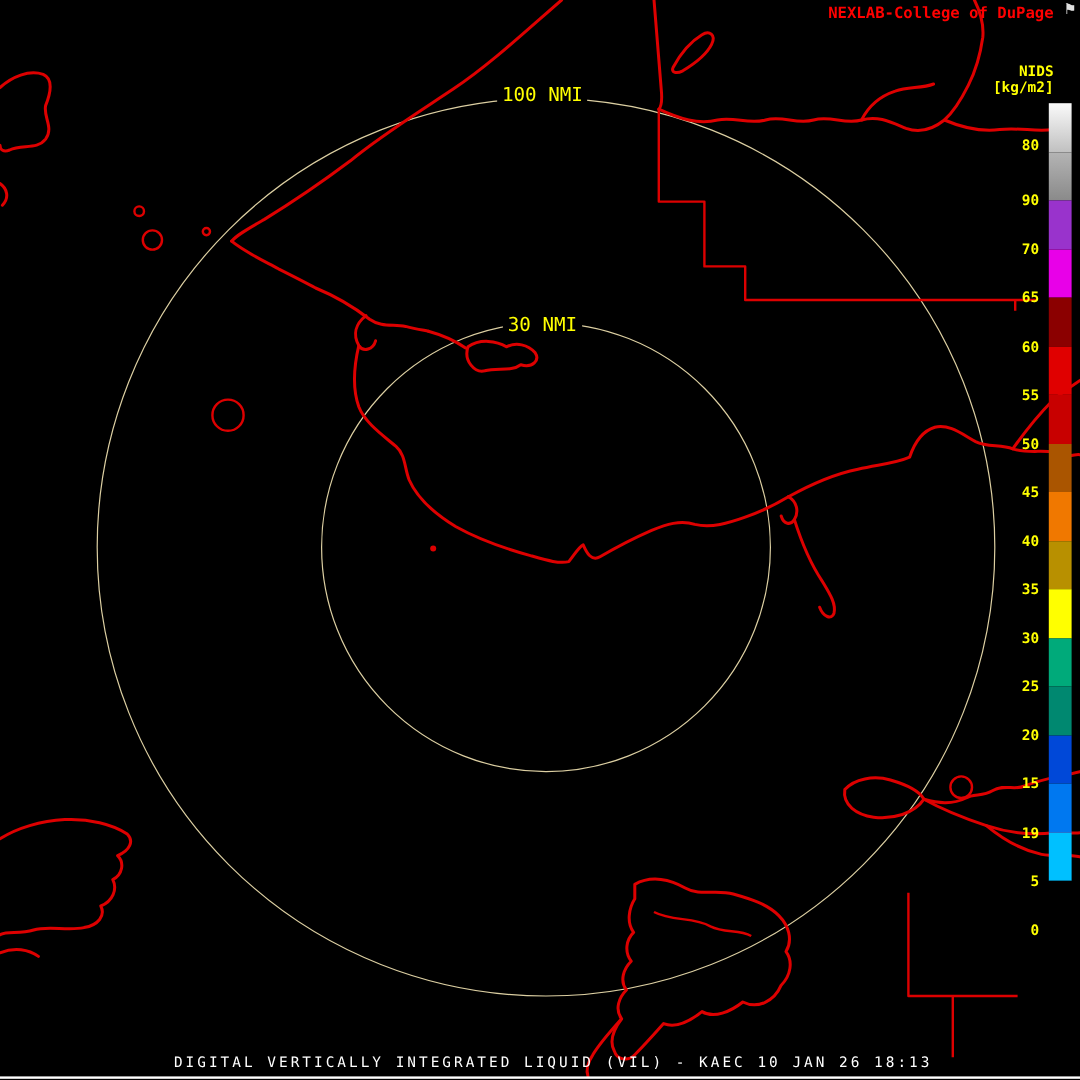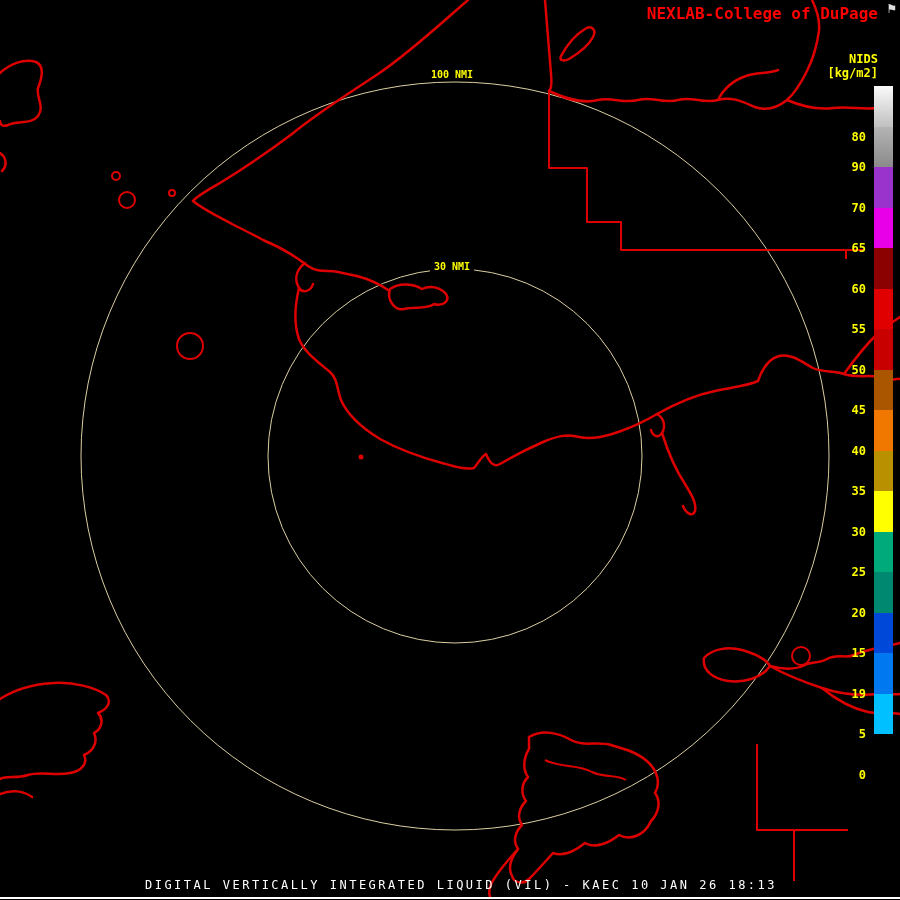--- a/index.html
+++ b/index.html
@@ -4,30 +4,30 @@
 <style>
   * { margin:0; padding:0; box-sizing:border-box; }
   html,body { width:900px; height:900px; background:#000; overflow:hidden; }
   .stage { position:relative; width:900px; height:900px; background:var(--background,#000);
            font-family:"DejaVu Sans Mono", monospace; }
   svg.map { position:absolute; left:0; top:0; }
   .ring  { stroke:var(--ring,#dccfa2); fill:none; stroke-width:1; }
   .coast { stroke:var(--coastline,#dd0000); fill:none; stroke-width:2.5; stroke-linejoin:round; stroke-linecap:round; }
   .coast-thin { stroke:var(--coastline,#dd0000); fill:none; stroke-width:2; stroke-linejoin:round; }
   .dot   { fill:var(--coastline,#dd0000); }
-  .brand { position:absolute; top:4px; right:22px; color:var(--brand-red,#f00); font-size:16px; font-weight:bold; white-space:nowrap; }
+  .brand { position:absolute; top:4px; right:22px; color:var(--brand-red,#f00); font-size:13px; font-weight:bold; white-space:nowrap; }
   .flag  { position:absolute; top:0px; right:4px; color:var(--flag-white,#e0e0e0); font-size:14px; line-height:16px; }
   .legend-title { position:absolute; top:52px; right:22px; color:var(--label-yellow,#ff0); font-size:12px; font-weight:bold; }
   .legend-units { position:absolute; top:66px; right:22px; color:var(--label-yellow,#ff0); font-size:12px; font-weight:bold; }
   .colorbar { position:absolute; top:86px; left:874px; width:19px; }
   .seg { width:100%; }
   .ticks { position:absolute; top:86px; left:818px; width:48px; height:700px; }
   .tick { position:absolute; right:0; color:var(--label-yellow,#ff0); font-size:12px; font-weight:bold; line-height:16px; }
   .ring-label { position:absolute; transform:translateX(-50%); background:var(--background,#000);
-                color:var(--label-yellow,#ff0); font-size:10px; font-weight:bold; padding:0 4px; white-space:nowrap; }
+                color:var(--label-yellow,#ff0); font-size:16px; font-weight:normal; padding:0 4px; white-space:nowrap; }
   .ring-label.outer { left:452px; top:69px; }
   .ring-label.inner { left:452px; top:261px; }
   .caption { position:absolute; bottom:8px; left:461px; transform:translateX(-50%);
              color:var(--caption-white,#fff); font-size:12px; letter-spacing:2.5px; white-space:nowrap; }
   .baseline { position:absolute; left:0; bottom:1px; width:900px; height:2px; background:var(--caption-white,#fff); }
 </style>
 </head>
 <body>
 
 <div class="stage">
@@ -98,21 +98,21 @@
       <div class="seg" style="height: 40.5px; background: rgb(184, 144, 0);"></div>
       <div class="seg" style="height: 40.5px; background: rgb(255, 255, 0);"></div>
       <div class="seg" style="height: 40.5px; background: rgb(0, 170, 122);"></div>
       <div class="seg" style="height: 40.5px; background: rgb(0, 136, 112);"></div>
       <div class="seg" style="height: 40.5px; background: rgb(0, 72, 216);"></div>
       <div class="seg" style="height: 40.5px; background: rgb(0, 120, 240);"></div>
       <div class="seg" style="height: 40.5px; background: rgb(0, 192, 255);"></div>
       <div class="seg" style="height: 40.5px; background: rgb(0, 0, 0);"></div>
     </div>
   <div class="ticks" id="ticks">
-      <div class="tick" style="top: 43px; padding-left: 20px;">80</div>
+      <div class="tick" style="top: 27px; padding-left: 20px;">80</div>
       <div class="tick" style="top: 73px;">90</div>
       <div class="tick" style="top: 113.5px;">70</div>
       <div class="tick" style="top: 154px;">65</div>
       <div class="tick" style="top: 194.5px;">60</div>
       <div class="tick" style="top: 235px;">55</div>
       <div class="tick" style="top: 275.5px;">50</div>
       <div class="tick" style="top: 316px;">45</div>
       <div class="tick" style="top: 356.5px;">40</div>
       <div class="tick" style="top: 397px;">35</div>
       <div class="tick" style="top: 437.5px;">30</div>

